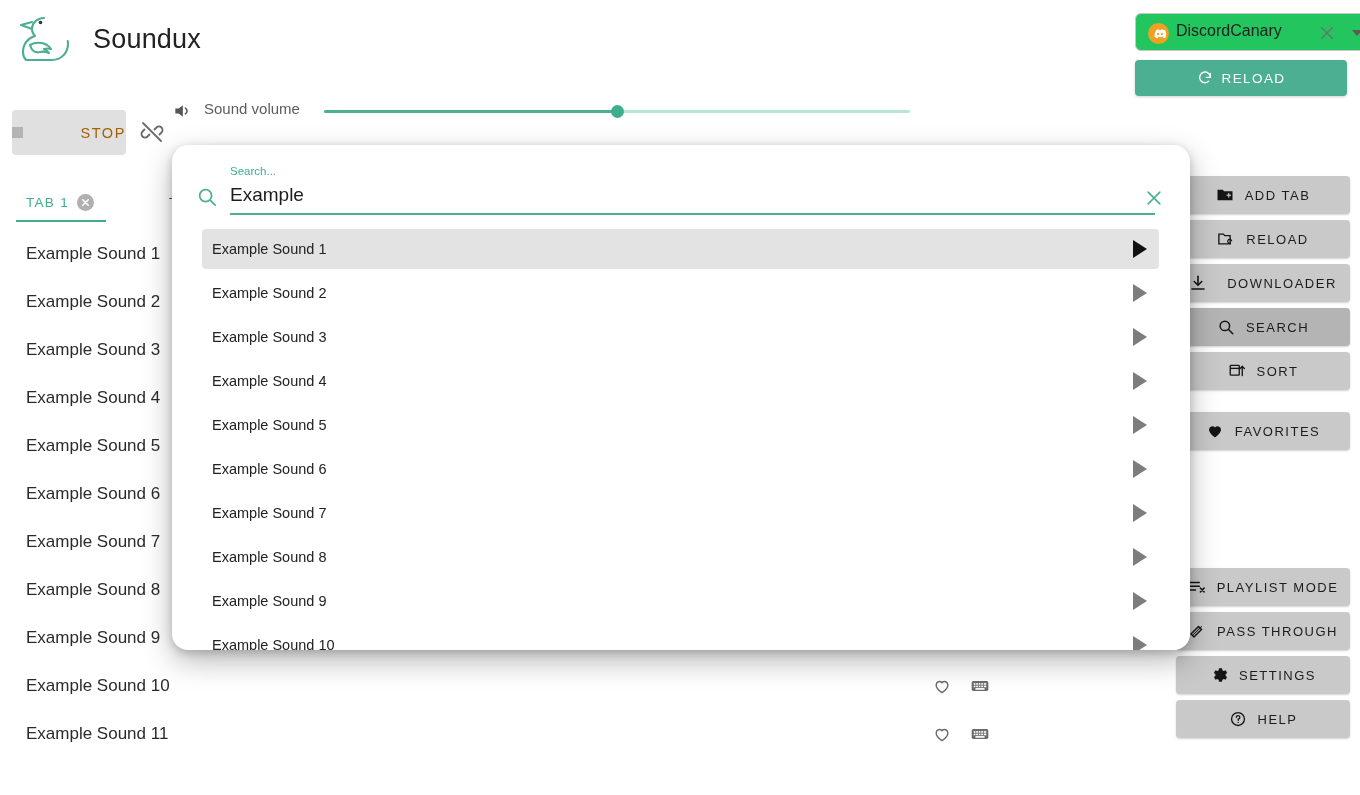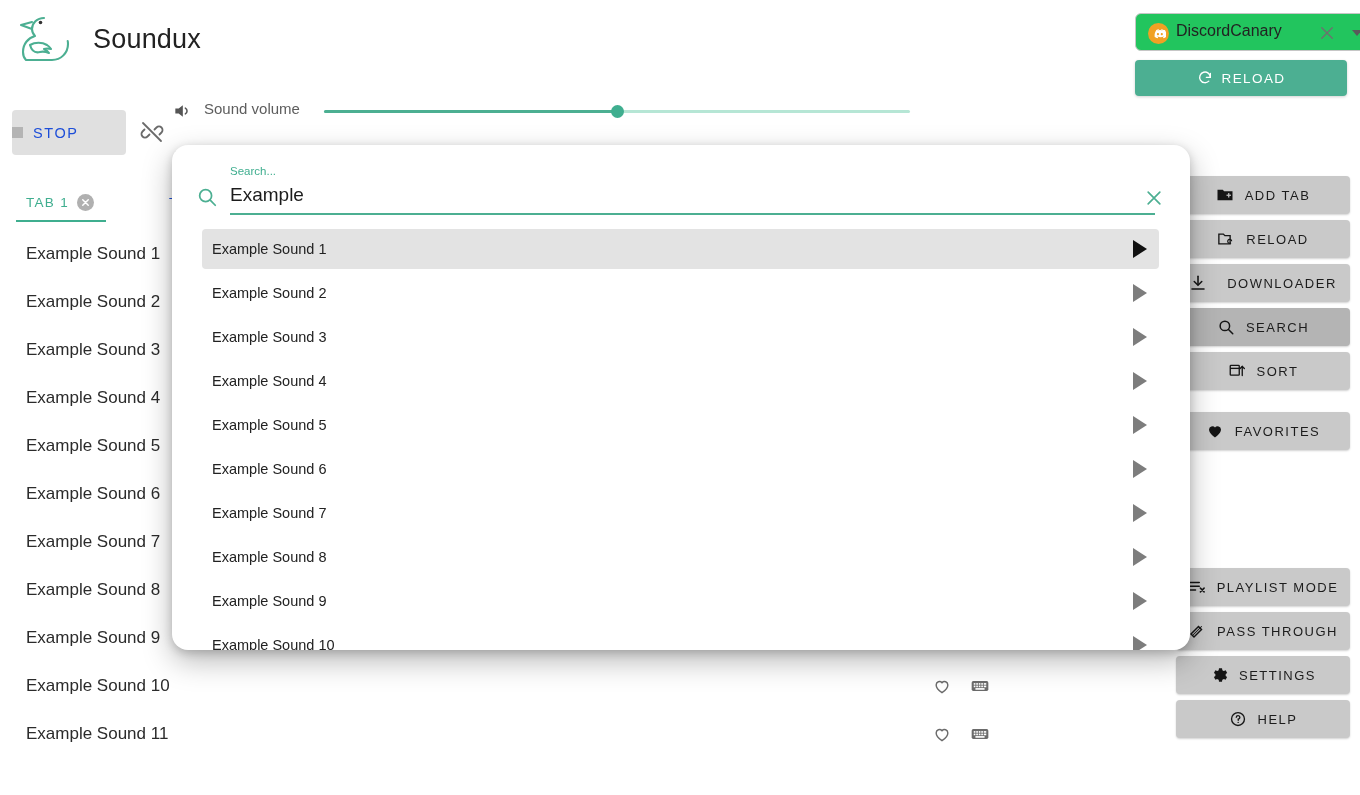--- a/index.html
+++ b/index.html
@@ -45,22 +45,22 @@
     font-size:13.5px; letter-spacing:1.4px; font-weight:500;
     display:flex; align-items:center; justify-content:center; gap:9px;
     cursor:pointer; box-shadow:0 1px 3px rgba(0,0,0,.18);
     font-family:"Liberation Sans", sans-serif;
   }
 
   
   .stop-btn {
     position:absolute; left:12px; top:110px; width:114px; height:45px;
     background:#e0e0e0; border:none; border-radius:4px;
-    color:#1d4ed8; font-size:14.5px; letter-spacing:1.6px;
-    display:flex; align-items:center; justify-content:flex-start; gap:10px;
+    color:#a16207; font-size:14.5px; letter-spacing:1.6px;
+    display:flex; align-items:center; justify-content:space-between; gap:10px;
     font-family:"Liberation Sans", sans-serif;
   }
   .stop-square { width:11px;height:11px;background:#b4b4b4; }
   .unlink-icon { position:absolute; left:140px; top:120px; width:24px;height:24px; cursor:pointer; }
 
   .vol-row { position:absolute; height:30px; }
   .vol-row .vicon { position:absolute; left:0; top:4px; width:20px; height:20px; }
   .vol-row .vlabel { position:absolute; left:32px; top:3px; font-size:15px; color:#5d5d5d; white-space:nowrap; }
   .track {
     position:absolute; left:152px; top:13px; height:3px; width:586px;

